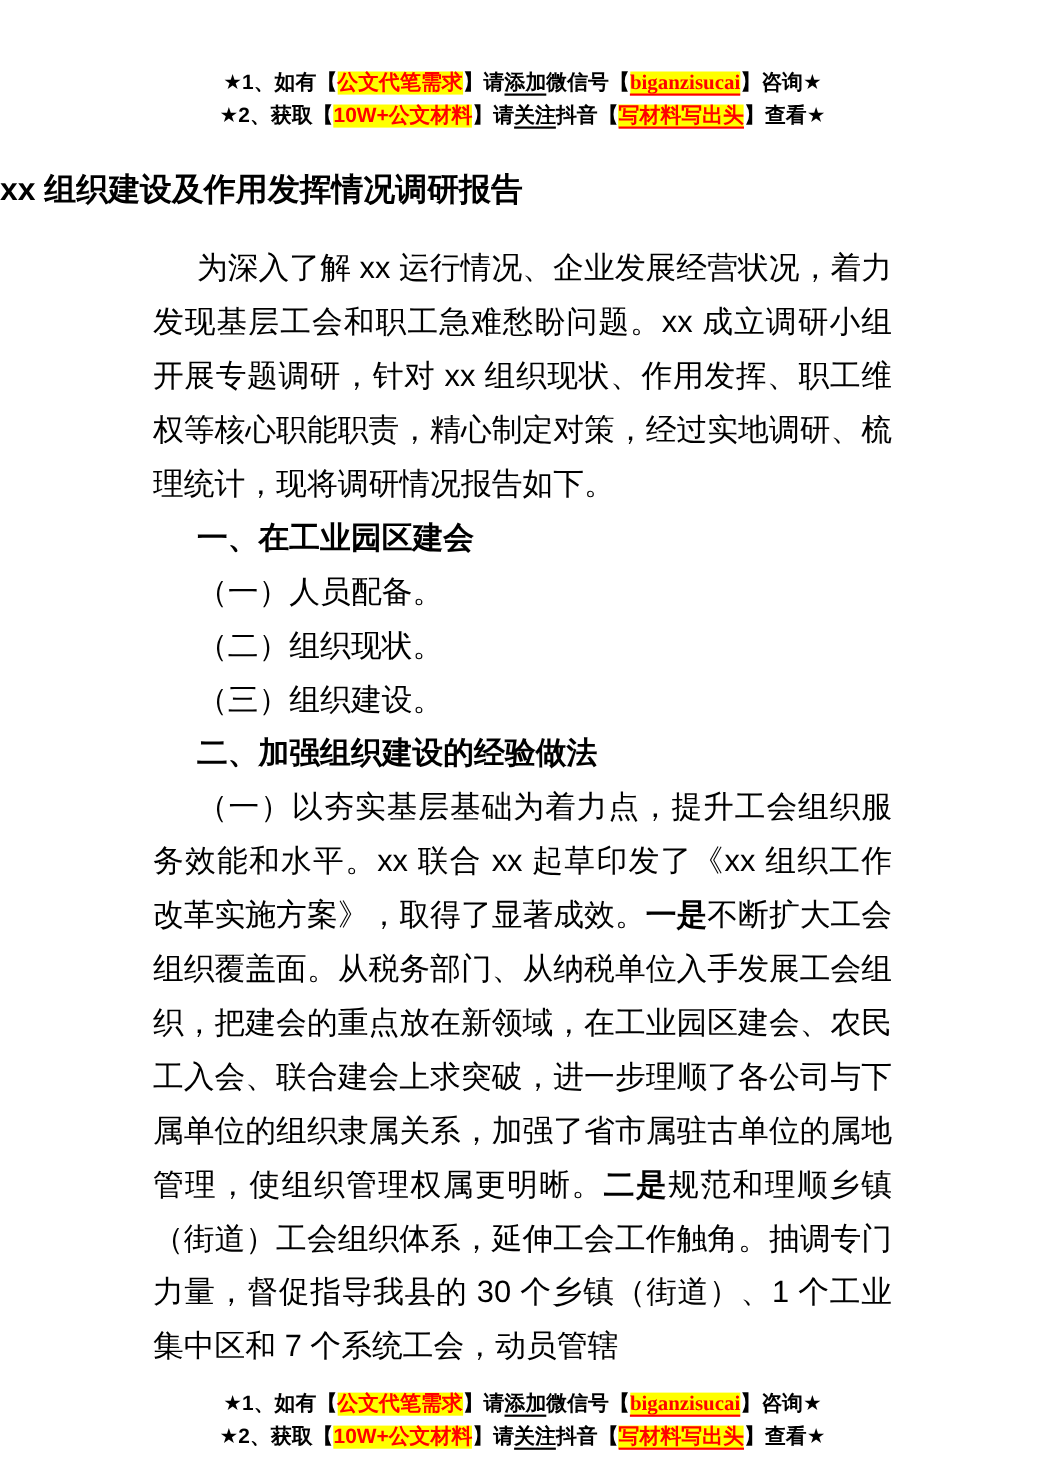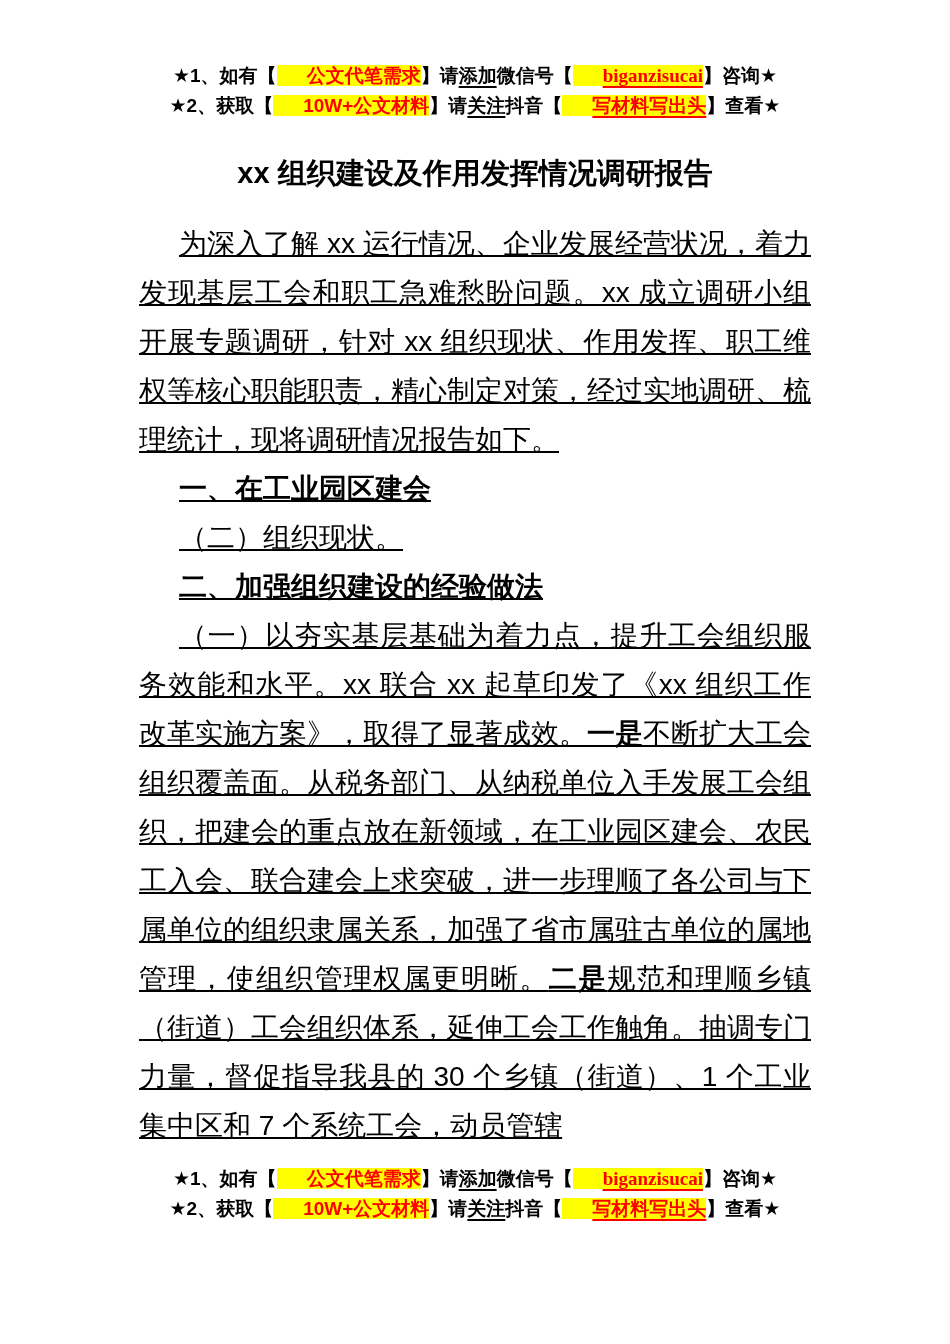--- a/index.html
+++ b/index.html
@@ -19,63 +19,65 @@
   
   .promo {
     text-align: center;
     font-weight: 700;
     font-size: 19px;
     line-height: 30px;
   }
   .promo.header { padding-top: 61px; }
   .promo.footer { margin-top: 14px; }
   .hl { background: #ffff00; }
-  .red { color: #ff0000; padding-left: 30px; }
+  .red { color: #ff0000; }
   .u {
     text-decoration: underline;
     text-decoration-thickness: 2px;
     text-underline-offset: 4px;
     font-family: Liberation Serif, serif;
   }
   
   .doc-title {
     margin: 32px 0 0 0;
-    text-align: center;
+    text-align: left;
     font-size: 29px;
     font-weight: 700;
     line-height: 40px;
   }
   
   .doc-body {
     width: 672px;
     margin: 26px auto 0 auto;
     font-size: 28px;
     line-height: 49px;
     text-align: justify;
   }
-  .para { margin: 0; text-indent: 40px; text-decoration: underline; }
+  .para { margin: 0; text-indent: 40px; }
   .para.heading { font-weight: 700; }
   .b { font-weight: 700; }
 </style>
 </head>
 <body>
 
 <div class="page">
 
   <div class="promo header">
     <div><span>★1、如有【</span><span class="red hl">公文代笔需求</span><span>】请</span><span class="u">添加</span><span>微信号【</span><span class="red hl u">biganzisucai</span><span>】咨询★</span></div>
     <div><span>★2、获取【</span><span class="red hl">10W+公文材料</span><span>】请</span><span class="u">关注</span><span>抖音【</span><span class="red hl u">写材料写出头</span><span>】查看★</span></div>
   </div>
 
   <h1 class="doc-title">xx 组织建设及作用发挥情况调研报告</h1>
 
   <div class="doc-body">
       <div class="para normal"><span>为深入了解 xx 运行情况、企业发展经营状况，着力发现基层工会和职工急难愁盼问题。xx 成立调研小组开展专题调研，针对 xx 组织现状、作用发挥、职工维权等核心职能职责，精心制定对策，经过实地调研、梳理统计，现将调研情况报告如下。</span></div>
       <div class="para heading"><span class="b">一、在工业园区建会</span></div>
+      <div class="para normal"><span>（一）人员配备。</span></div>
       <div class="para normal"><span>（二）组织现状。</span></div>
+      <div class="para normal"><span>（三）组织建设。</span></div>
       <div class="para heading"><span class="b">二、加强组织建设的经验做法</span></div>
       <div class="para normal"><span>（一）以夯实基层基础为着力点，提升工会组织服务效能和水平。xx 联合 xx 起草印发了《xx 组织工作改革实施方案》，取得了显著成效。</span><span class="b">一是</span><span>不断扩大工会组织覆盖面。从税务部门、从纳税单位入手发展工会组织，把建会的重点放在新领域，在工业园区建会、农民工入会、联合建会上求突破，进一步理顺了各公司与下属单位的组织隶属关系，加强了省市属驻古单位的属地管理，使组织管理权属更明晰。</span><span class="b">二是</span><span>规范和理顺乡镇（街道）工会组织体系，延伸工会工作触角。抽调专门力量，督促指导我县的 30 个乡镇（街道）、1 个工业集中区和 7 个系统工会，动员管辖</span></div>
     </div>
 
   <div class="promo footer">
     <div><span>★1、如有【</span><span class="red hl">公文代笔需求</span><span>】请</span><span class="u">添加</span><span>微信号【</span><span class="red hl u">biganzisucai</span><span>】咨询★</span></div>
     <div><span>★2、获取【</span><span class="red hl">10W+公文材料</span><span>】请</span><span class="u">关注</span><span>抖音【</span><span class="red hl u">写材料写出头</span><span>】查看★</span></div>
   </div>
 
 </div>

